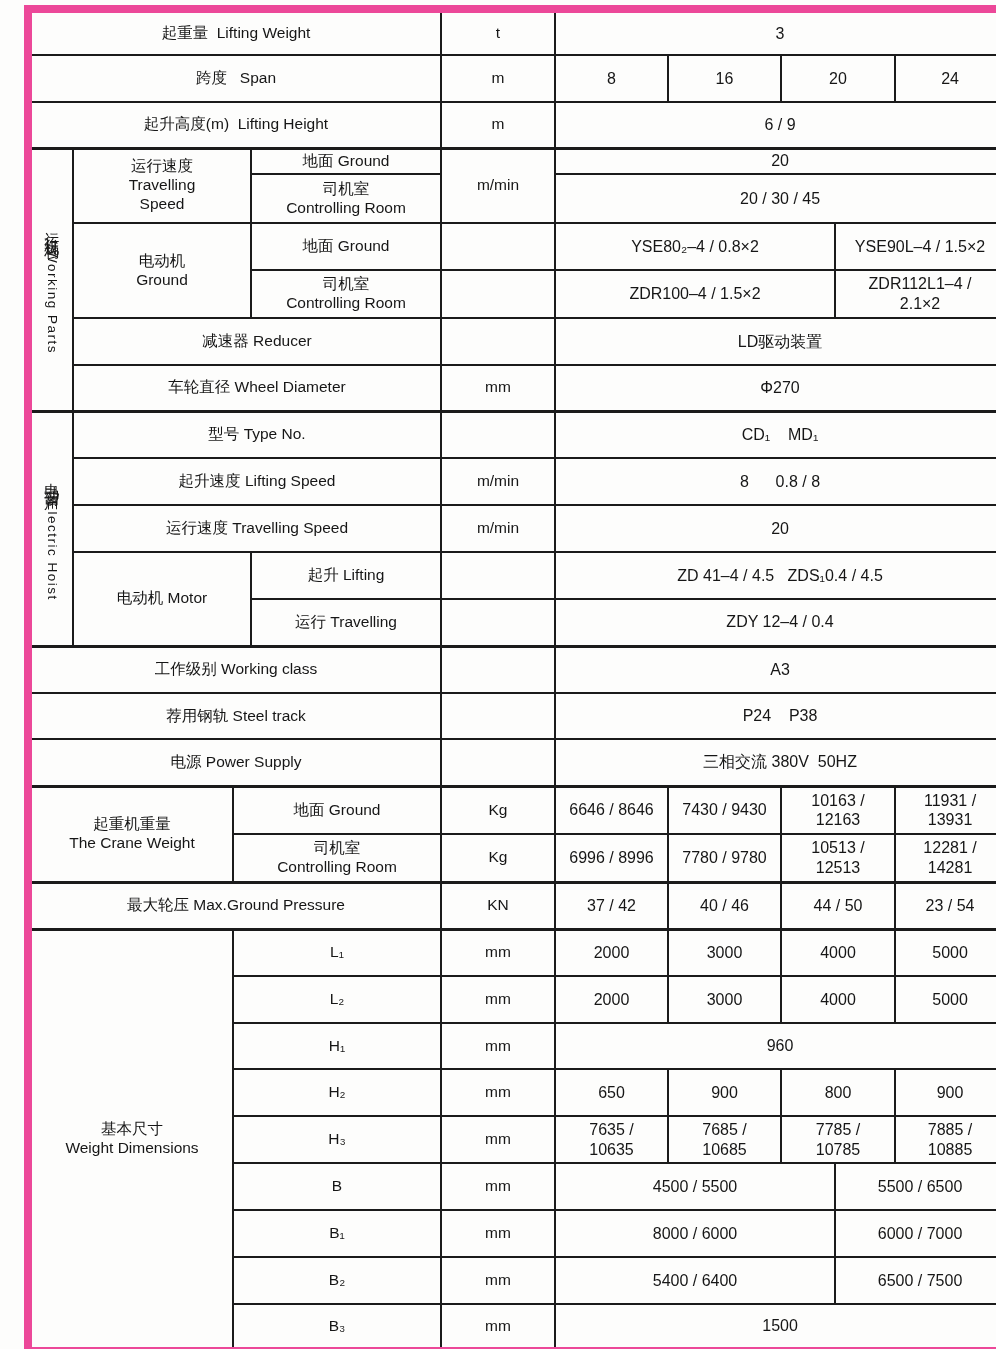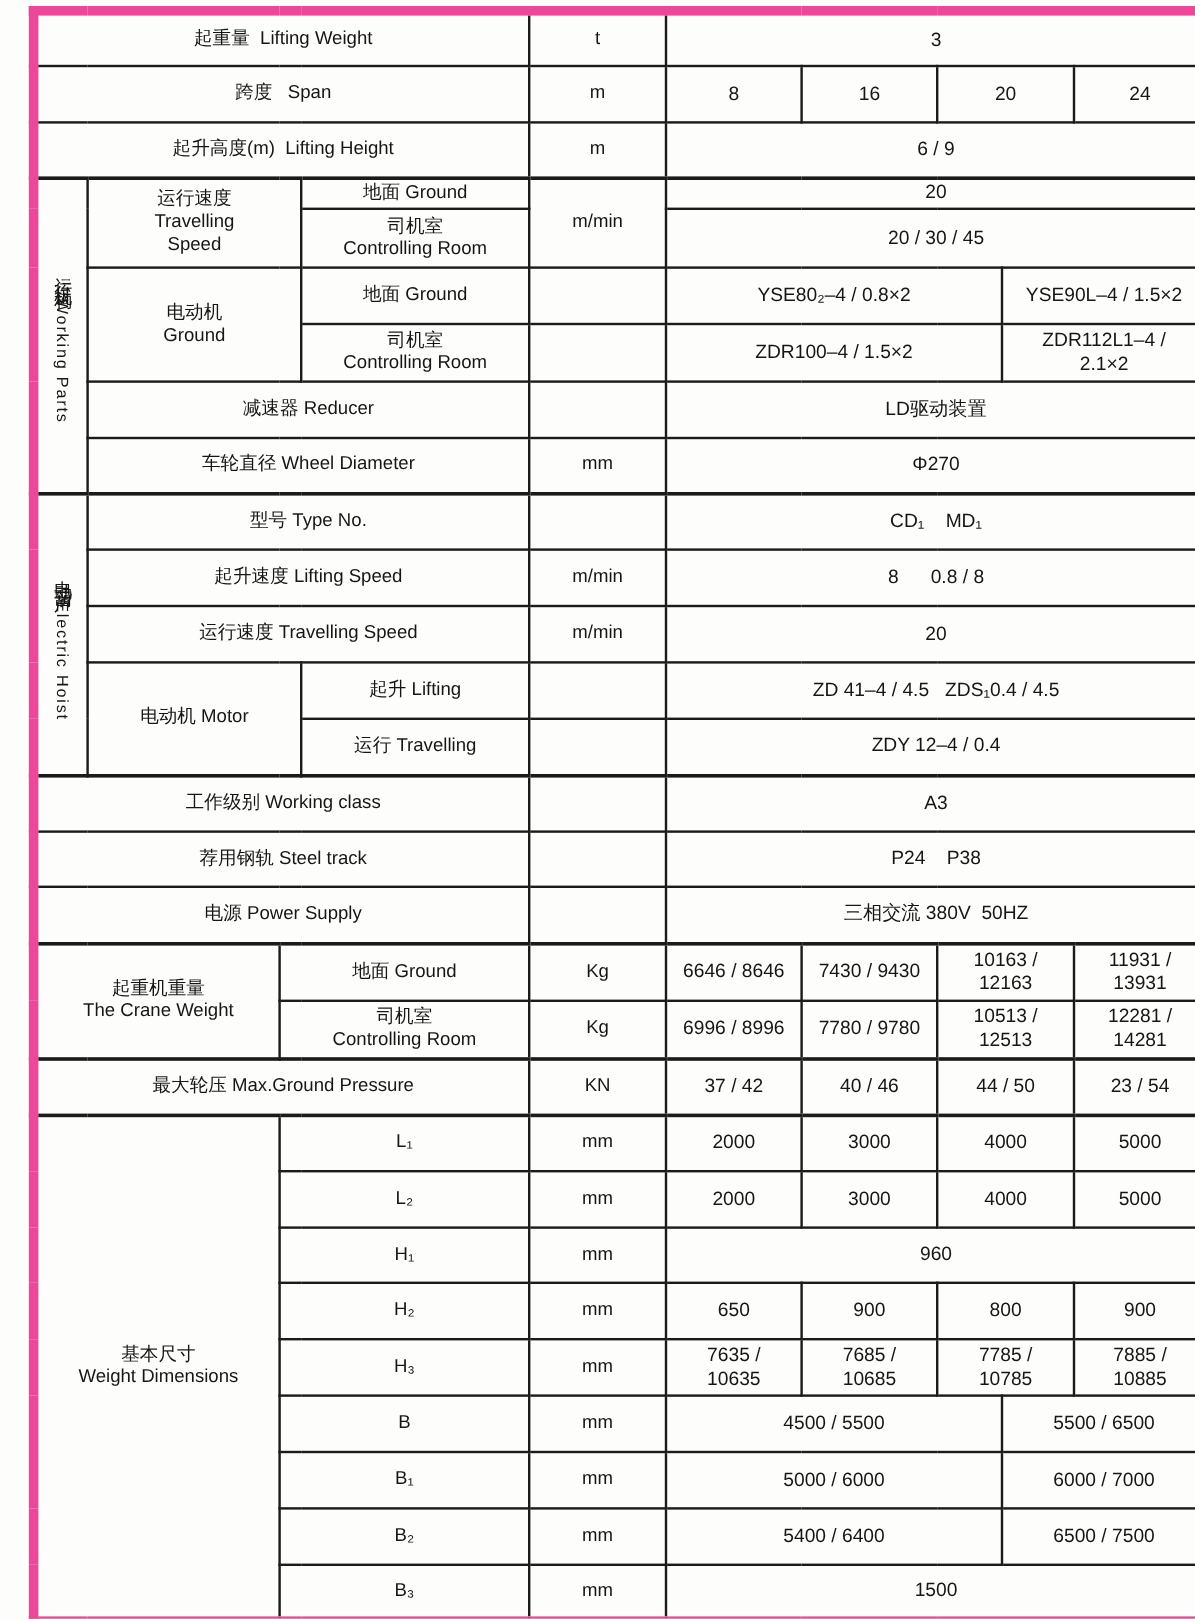--- a/index.html
+++ b/index.html
@@ -255,21 +255,21 @@
   <tr style="height:47px">
     <td class="lbl" colspan="2">B</td>
     <td class="unit">mm</td>
     <td class="val" colspan="3">4500 / 5500</td>
     <td class="val" colspan="2">5500 / 6500</td>
   </tr>
 
   <tr style="height:47px">
     <td class="lbl" colspan="2">B₁</td>
     <td class="unit">mm</td>
-    <td class="val" colspan="3">5000 / 6000</td>
+    <td class="val" colspan="3">8000 / 6000</td>
     <td class="val" colspan="2">6000 / 7000</td>
   </tr>
 
   <tr style="height:47px">
     <td class="lbl" colspan="2">B₂</td>
     <td class="unit">mm</td>
     <td class="val" colspan="3">5400 / 6400</td>
     <td class="val" colspan="2">6500 / 7500</td>
   </tr>
 

